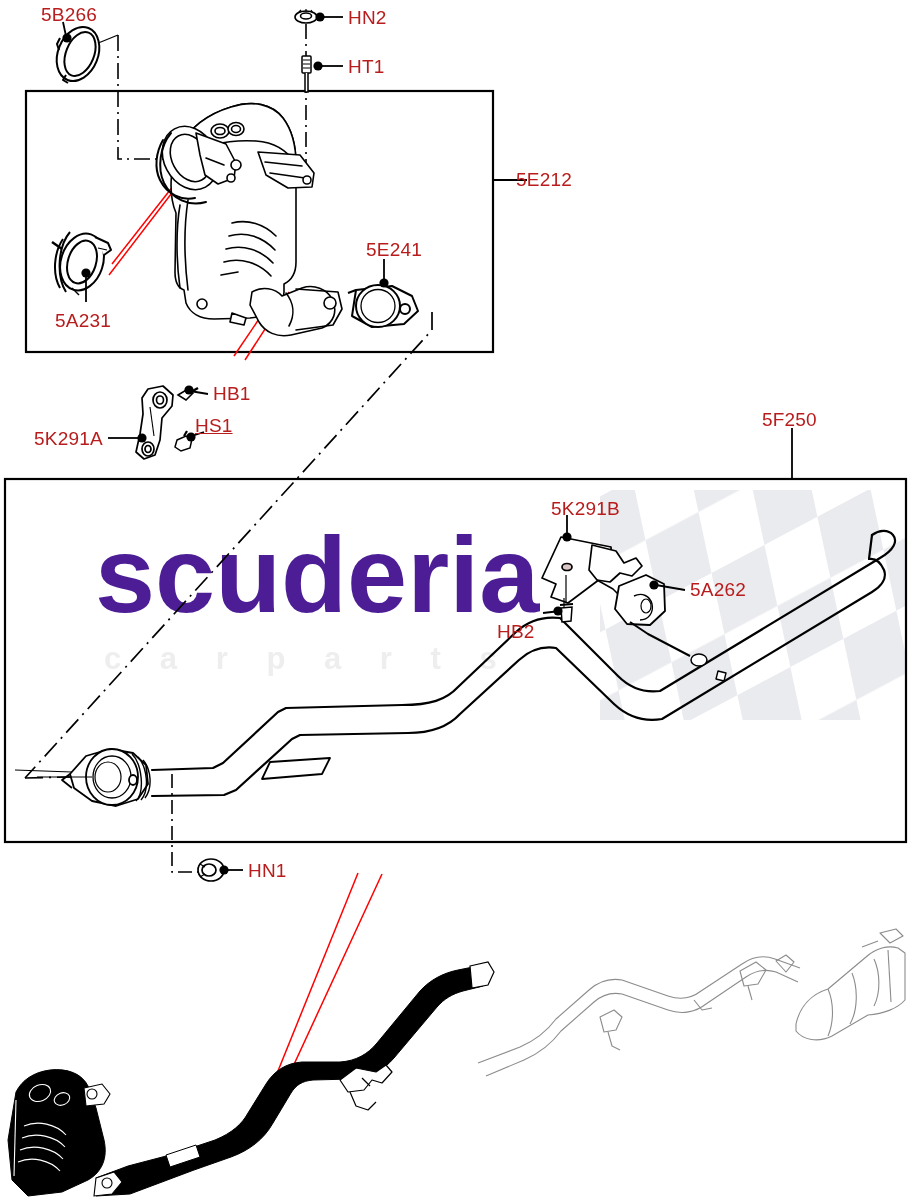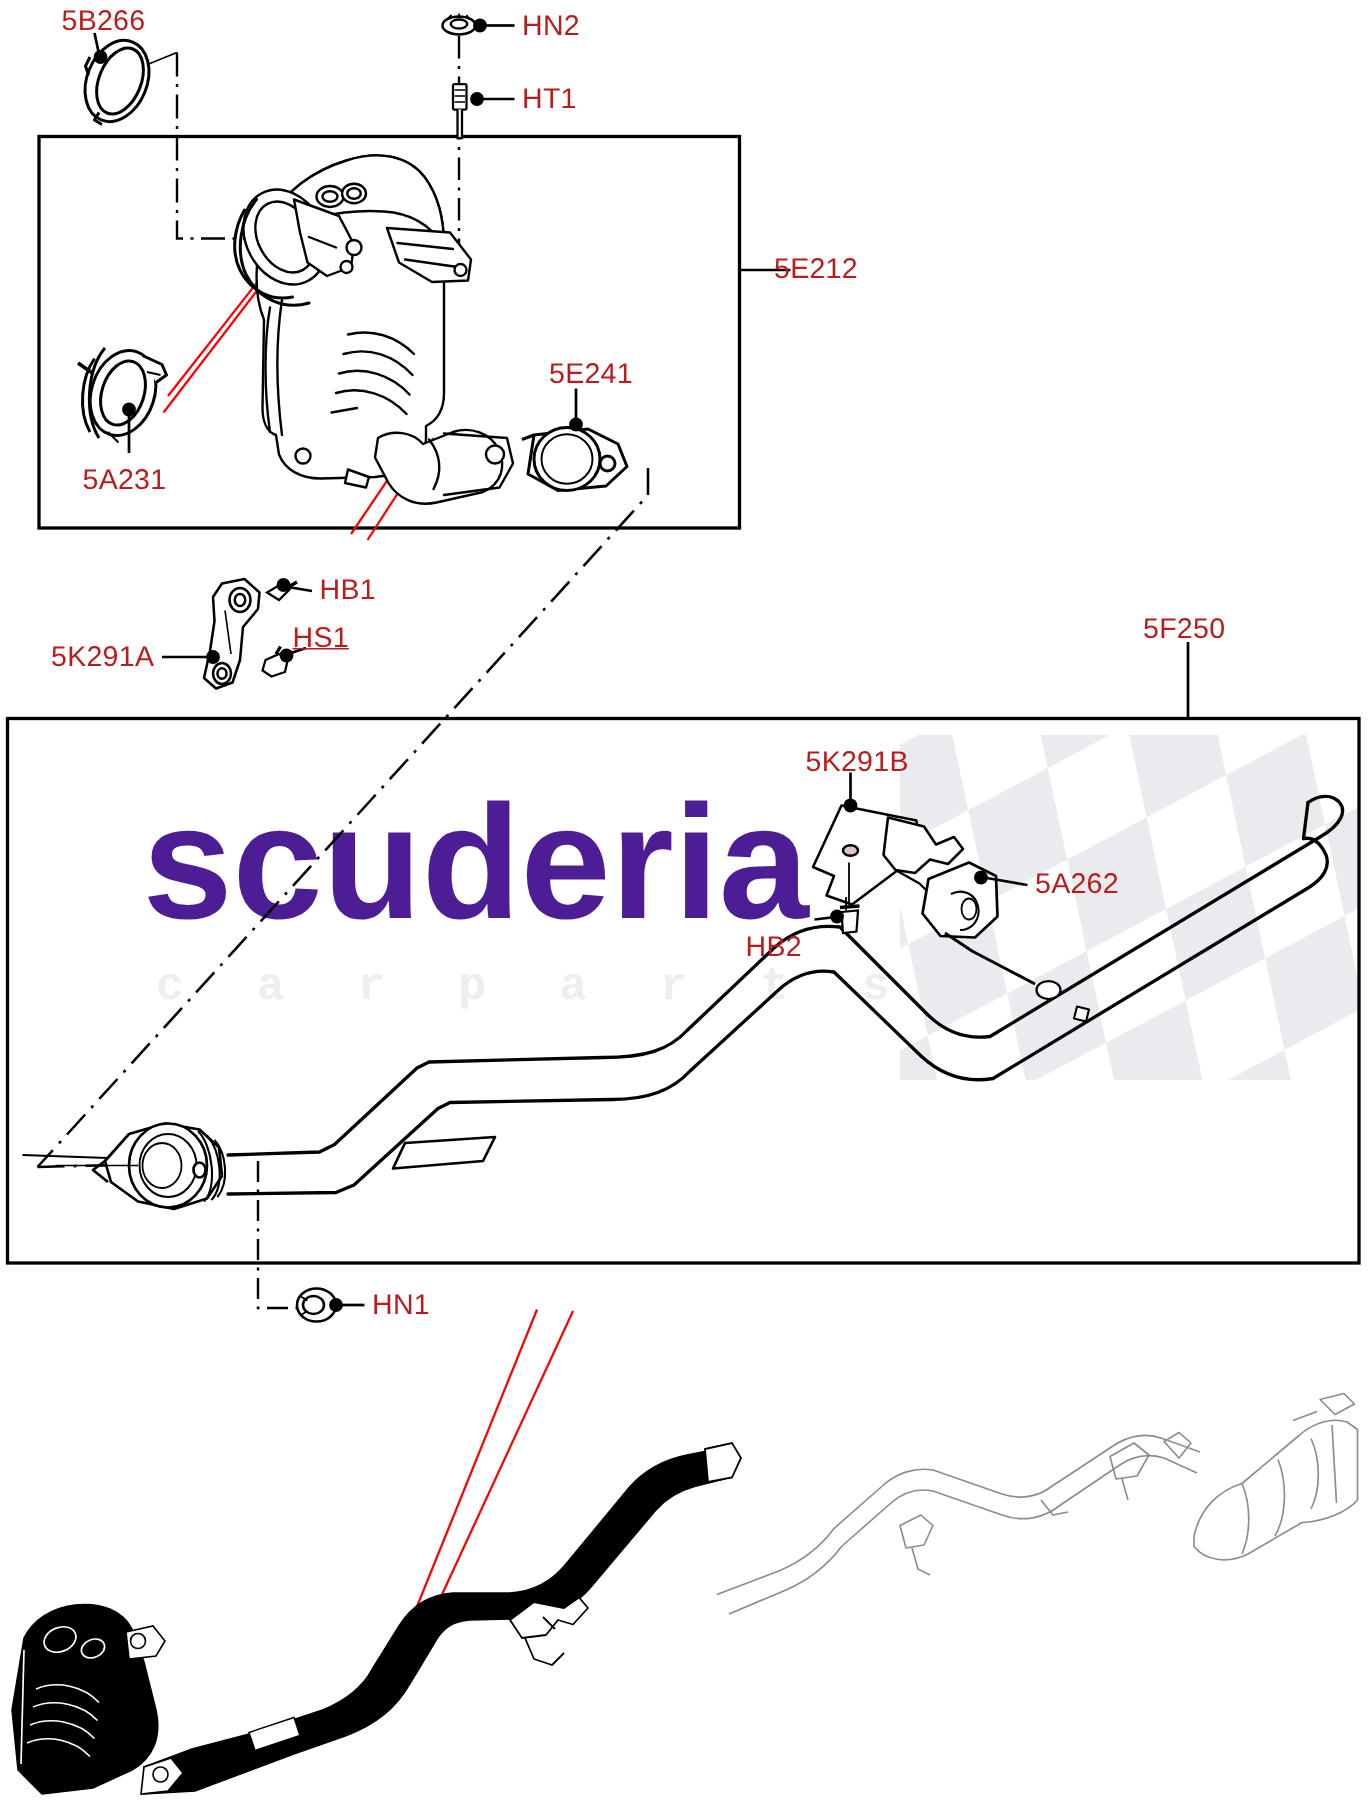--- a/index.html
+++ b/index.html
@@ -14,21 +14,21 @@
     position:absolute;color:#b91c1c;font-size:19px;font-weight:400;
     letter-spacing:0.2px;white-space:nowrap;line-height:19px;
     font-family:"Liberation Sans","DejaVu Sans",sans-serif;
   }
   .wm-text{
     position:absolute;color:#4c1d95;font-weight:700;white-space:nowrap;
     font-family:"Liberation Sans","DejaVu Sans",sans-serif;
   }
   .wm-sub{
     position:absolute;color:#eeeeee;font-weight:700;white-space:nowrap;
-    font-family:Liberation Mono, monospace;
+    font-family:Liberation Sans, sans-serif;
   }
 </style>
 </head>
 <body>
 
 <div id="sheet">
 
   <div class="wm-text" style="left:95px;top:521px;font-size:108px;line-height:108px;">scuderia</div>
   <div class="wm-sub" style="left:104px;top:643px;font-size:31px;line-height:31px;letter-spacing:15px;">c a r   p a r t s</div>
 
@@ -395,18 +395,18 @@
   <div class="lbl" style="left:41px;top:5px;">5B266</div>
   <div class="lbl" style="left:348px;top:8px;">HN2</div>
   <div class="lbl" style="left:348px;top:57px;">HT1</div>
   <div class="lbl" style="left:516px;top:170px;">5E212</div>
   <div class="lbl" style="left:55px;top:311px;">5A231</div>
   <div class="lbl" style="left:366px;top:240px;">5E241</div>
   <div class="lbl" style="left:34px;top:429px;">5K291A</div>
   <div class="lbl" style="left:213px;top:384px;">HB1</div>
   <div class="lbl" style="left:195px;top:416px;text-decoration:underline;">HS1</div>
   <div class="lbl" style="left:762px;top:410px;text-align:center;">5F250</div>
-  <div class="lbl" style="left:537px;top:499px;">5K291B</div>
+  <div class="lbl" style="left:551px;top:499px;">5K291B</div>
   <div class="lbl" style="left:497px;top:622px;">HB2</div>
   <div class="lbl" style="left:690px;top:580px;">5A262</div>
   <div class="lbl" style="left:248px;top:861px;">HN1</div>
 
 </div>
 
 </body></html>

